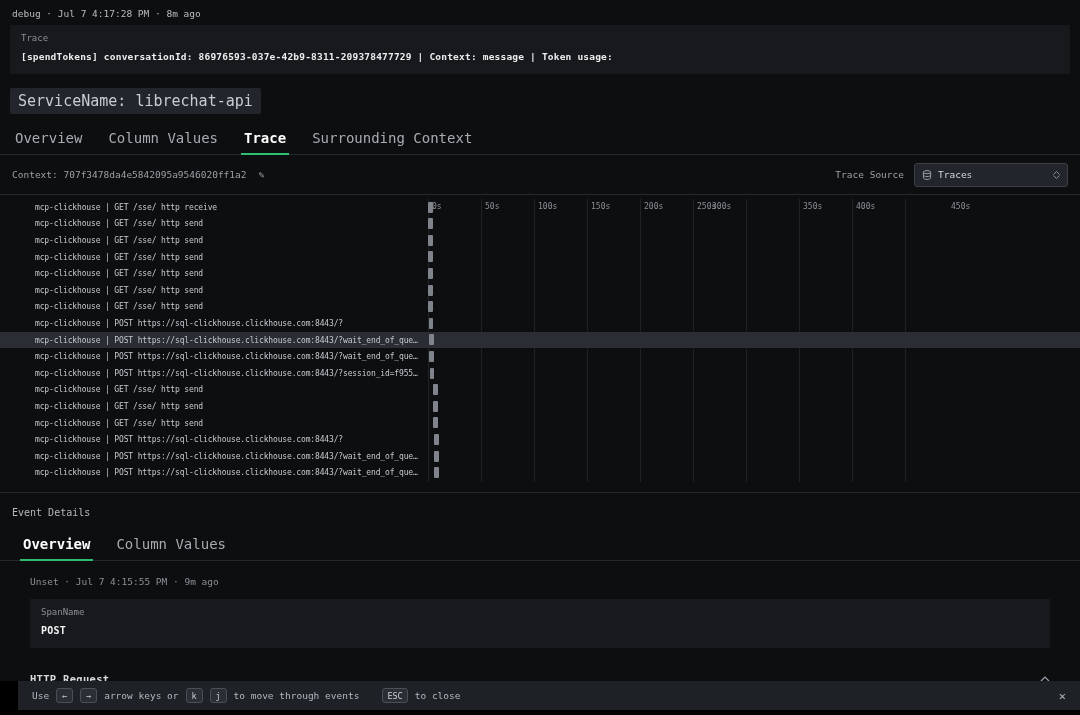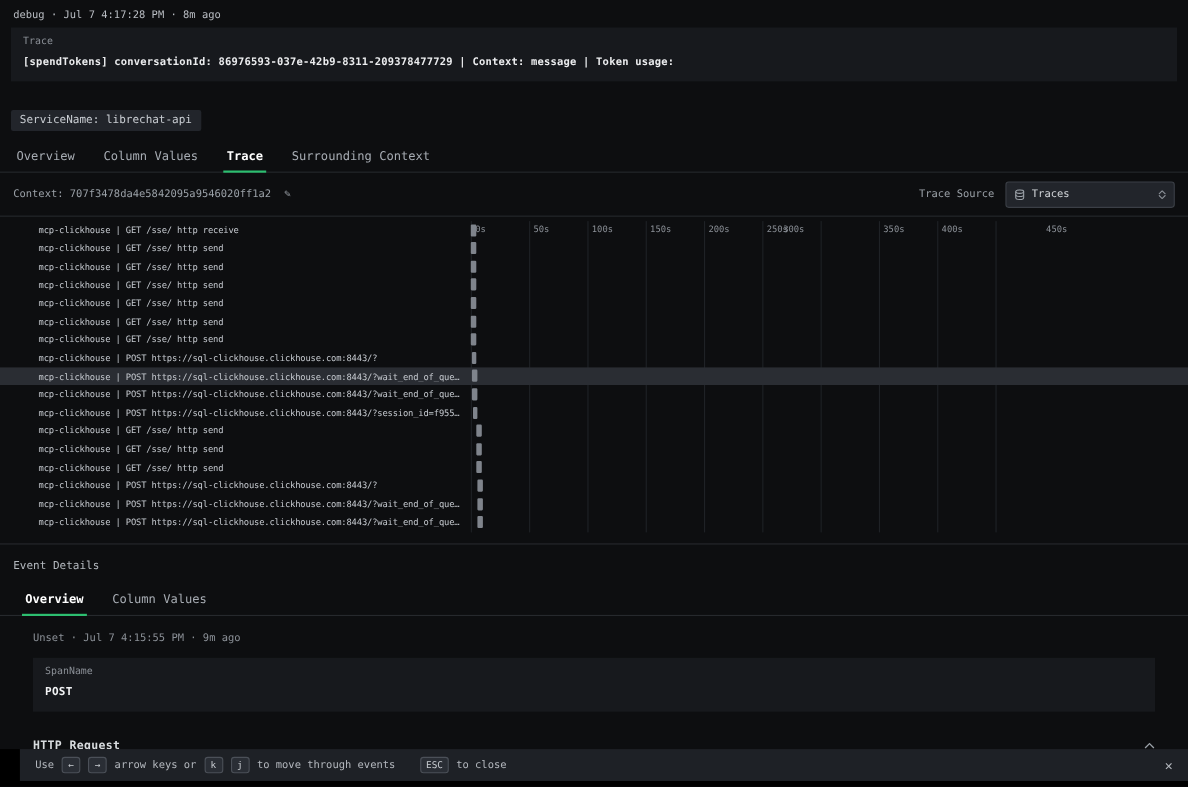--- a/index.html
+++ b/index.html
@@ -7,25 +7,25 @@
   body { font-family:"DejaVu Sans Mono", monospace; cursor:default; }
   .page { position:relative; width:1080px; height:715px; background:#0d0e10; color:#c9cdd2; overflow:hidden; }
 
   .header-line { padding:8px 12px 6px; font-size:9.5px; color:#b9bdc3; }
 
   .panel { background:#17191d; }
   .body-panel { margin:0 10px; padding:8px 11px 12px; }
   .panel-label { font-size:9px; color:#8b9097; margin-bottom:8px; }
   .panel-content { font-size:9.5px; font-weight:700; color:#ecedef; letter-spacing:.2px; white-space:nowrap; overflow:hidden; }
 
-  .chip { display:inline-block; margin:26px 10px 0; background:#22252b; padding:4px 8px; font-size:10px; color:#c9cdd2; border-radius:2px; }
+  .chip { display:inline-block; margin:14px 10px 0; background:#22252b; padding:4px 8px; font-size:15px; color:#c9cdd2; border-radius:2px; }
 
   .tabs { display:flex; border-bottom:1px solid #26292d; }
   .main-tabs { margin-top:8px; padding:0 2px; }
-  .tab { padding:8px 13px; font-size:11px; color:#a7acb3; position:relative; cursor:pointer; white-space:nowrap; }
+  .tab { padding:8px 13px; font-size:14px; color:#a7acb3; position:relative; cursor:pointer; white-space:nowrap; }
   .tab.active { color:#ffffff; font-weight:700; }
   .tab.active::after { content:""; position:absolute; left:10px; right:10px; bottom:-1px; height:2px; background:#2dbe70; }
 
   .trace-header { display:flex; align-items:center; height:40px; padding:0 12px; border-bottom:1px solid #26292d; }
   .trace-id { font-size:9.5px; color:#9aa0a7; }
   .pencil { margin-left:12px; font-size:10px; color:#9aa0a7; cursor:pointer; }
   .spacer { flex:1; }
   .source-label { font-size:9.5px; color:#9aa0a7; margin-right:10px; }
   .source-select { display:flex; align-items:center; gap:6px; width:154px; height:24px; padding:0 7px; background:#22252b; border:1px solid #3b3f46; border-radius:3px; font-size:9.5px; color:#d3d6da; cursor:pointer; }
   .source-select .sel-text { flex:1; }

